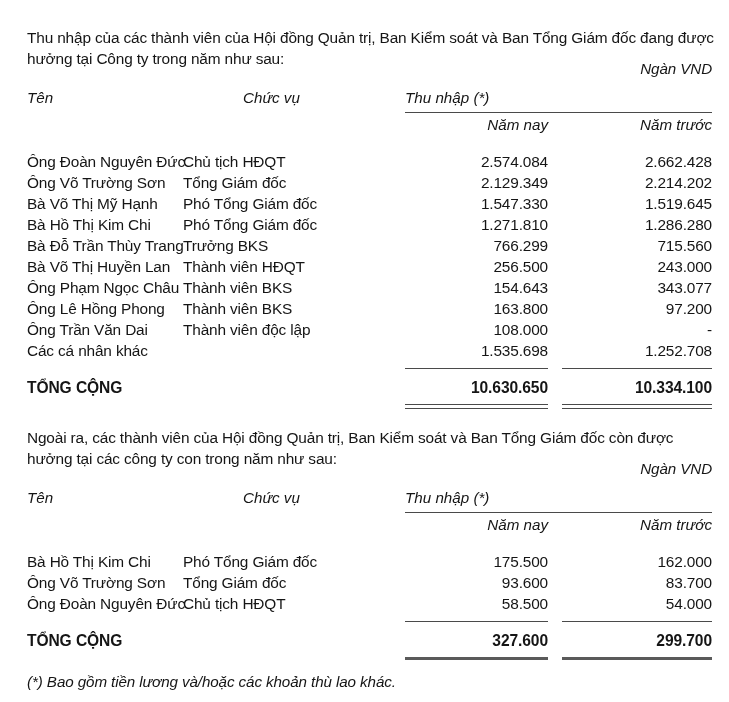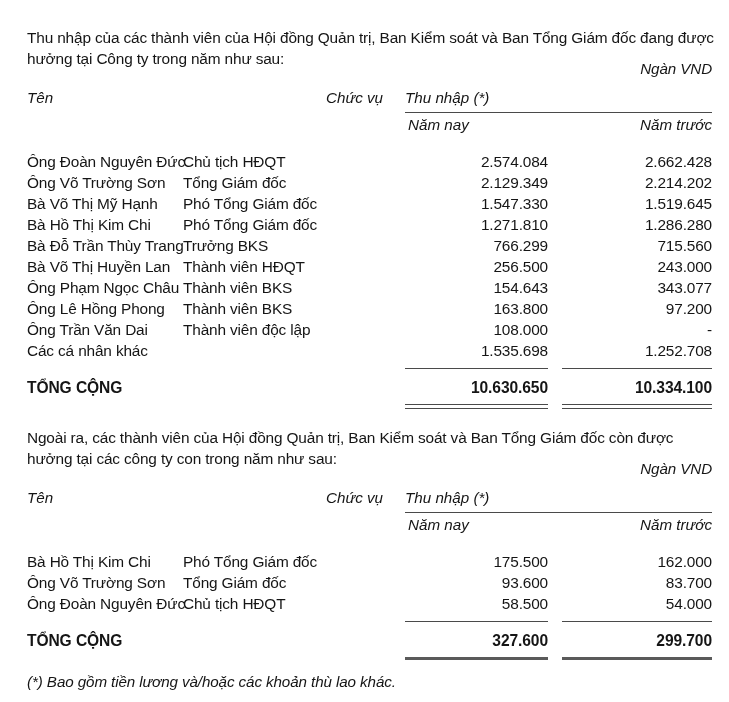--- a/index.html
+++ b/index.html
@@ -74,21 +74,21 @@
     position: absolute;
     left: 27px;
     top: 29px;
     font-size: 15.2px;
     font-style: italic;
   }
   .th-role {
     position: absolute;
     left: 243px;
     width: 140px;
-    text-align: right;
+    text-align: left;
     top: 29px;
     font-size: 15.2px;
     font-style: italic;
   }
   .th-income {
     position: absolute;
     left: 405px;
     width: 307px;
     text-align: left;
     top: 29px;
@@ -100,21 +100,21 @@
     left: 405px;
     top: 52px;
     width: 307px;
     height: 1px;
     background: #4a4a4a;
   }
   .th-y-now {
     position: absolute;
     left: 408px;
     width: 140px;
-    text-align: left;
+    text-align: right;
     top: 56px;
     font-size: 15.2px;
     font-style: italic;
   }
   .th-y-prev {
     position: absolute;
     left: 572px;
     width: 140px;
     text-align: right;
     top: 56px;

